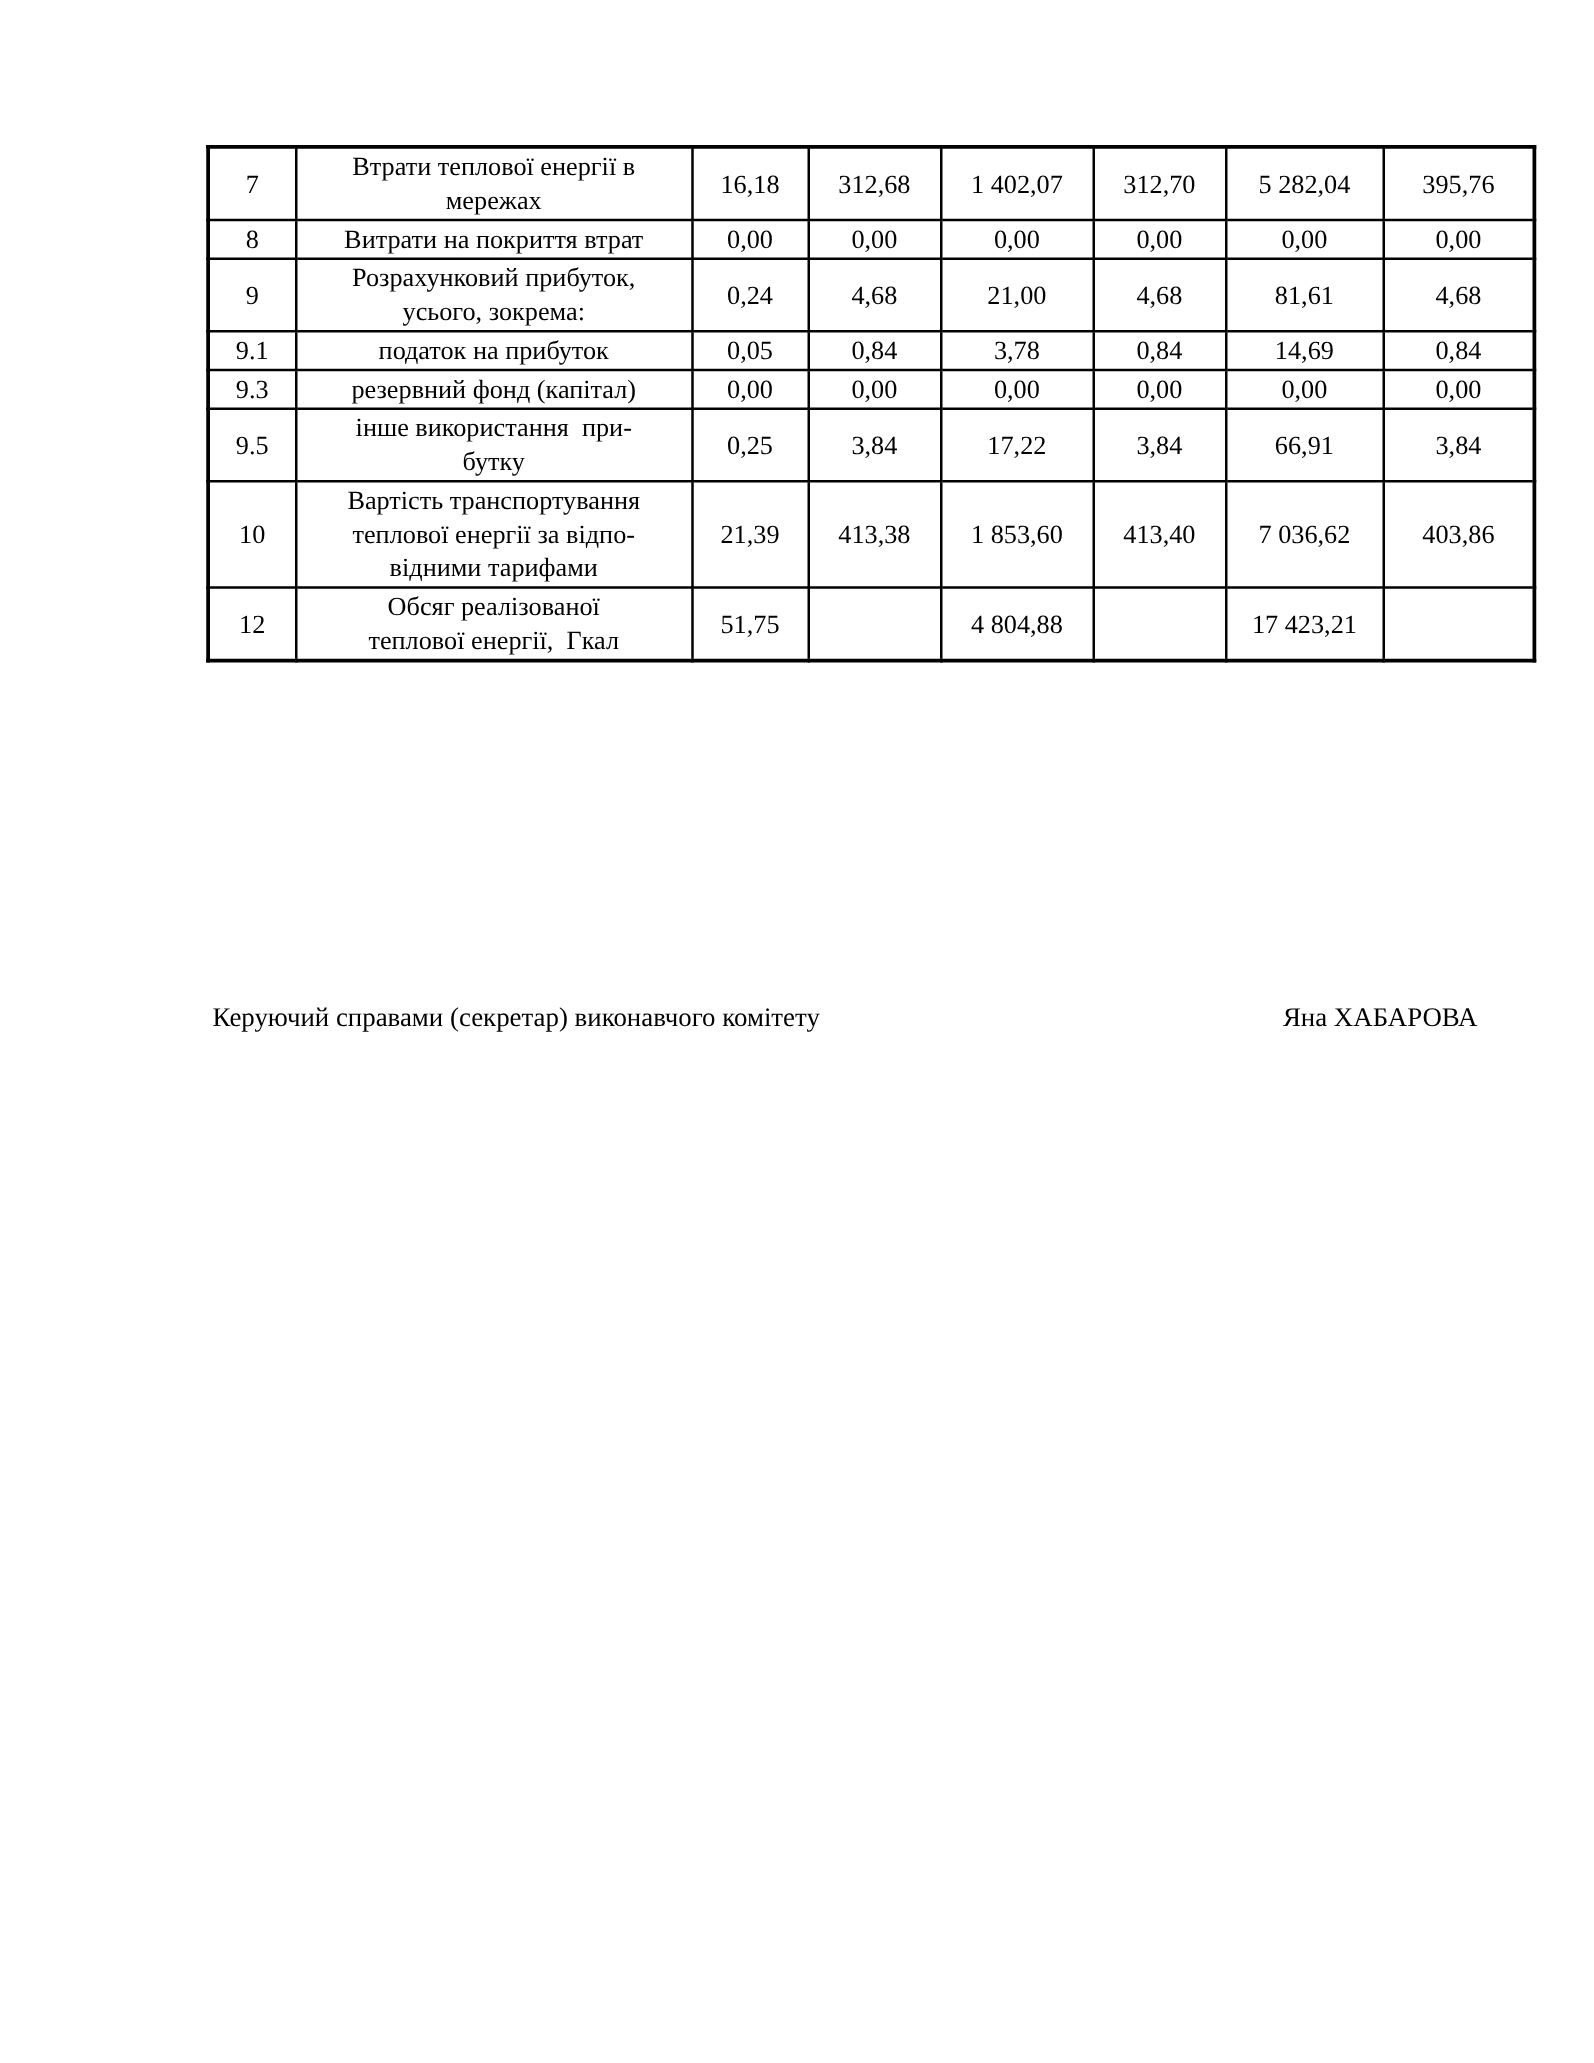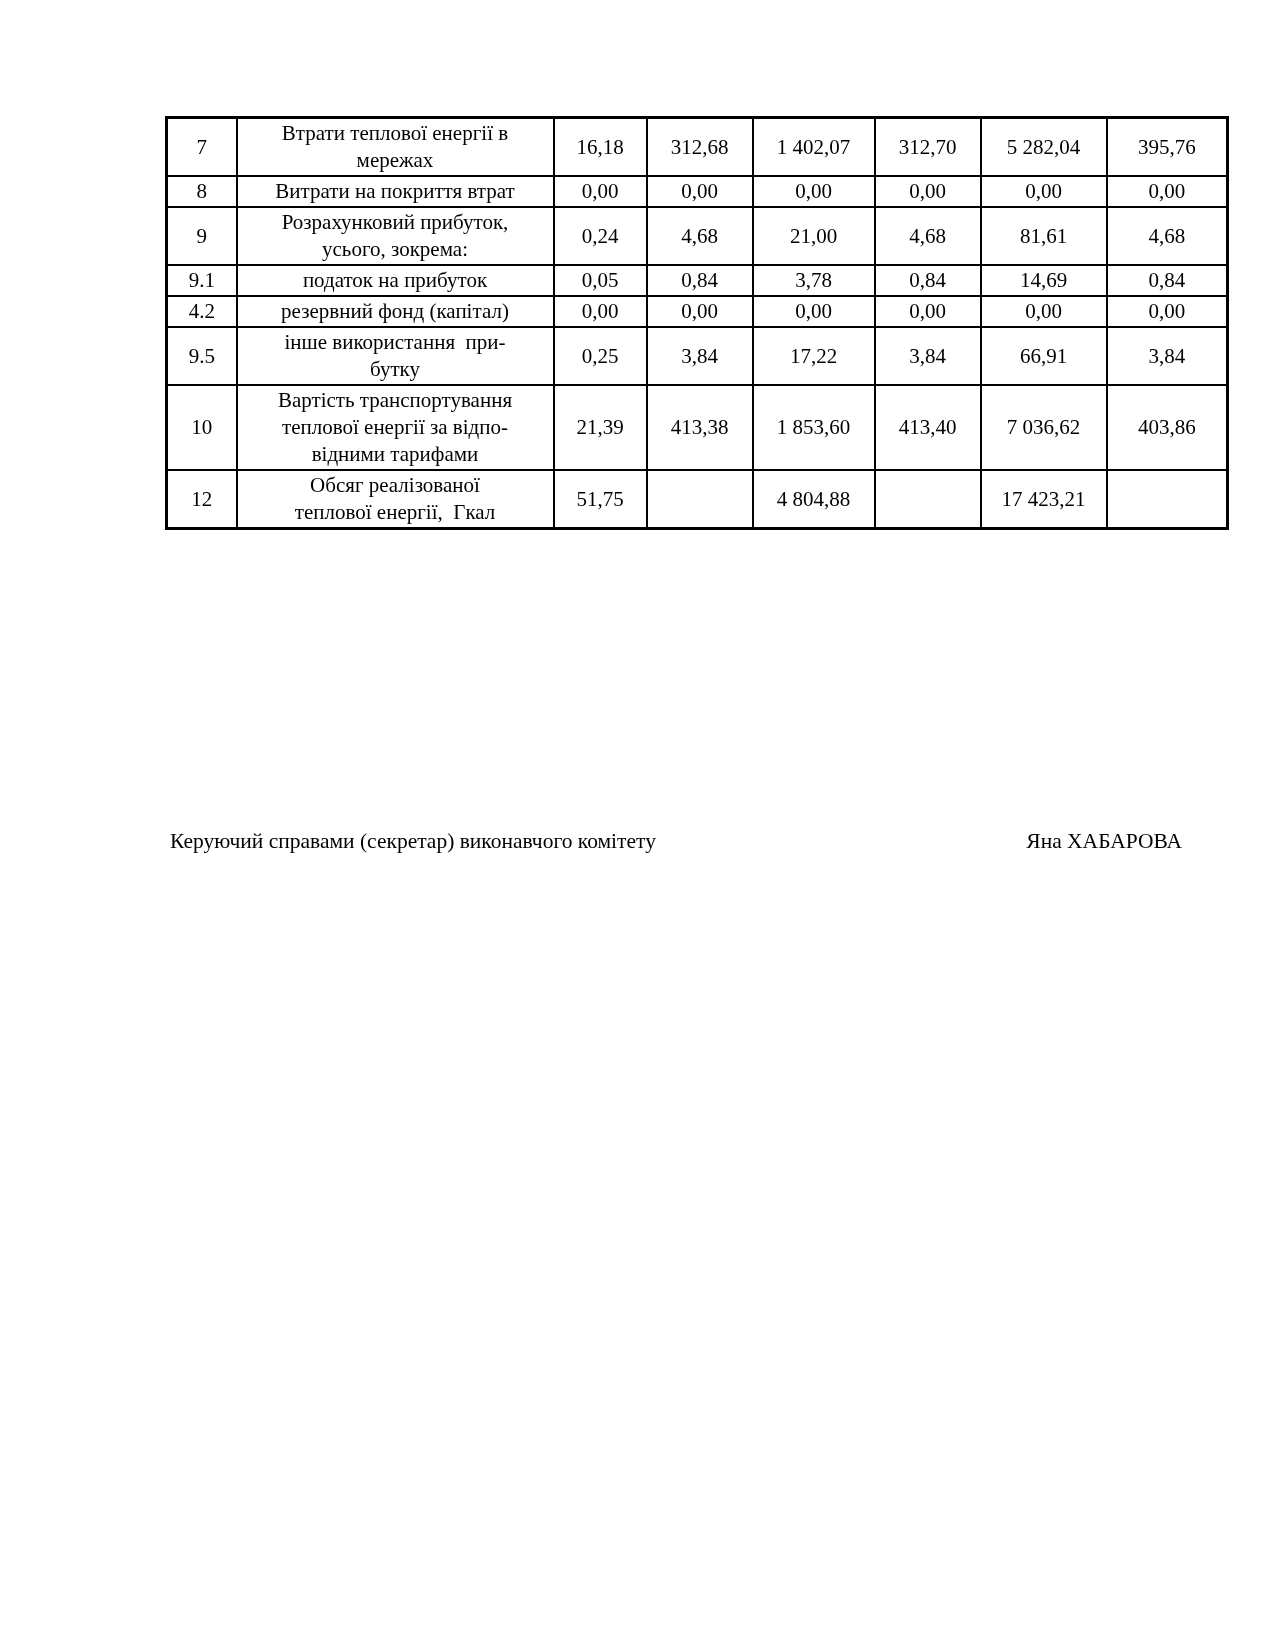--- a/index.html
+++ b/index.html
@@ -41,21 +41,21 @@
     white-space: pre-wrap;
     padding: 1px 4px 1px 8px;
   }
   td.c-val {
     text-align: center;
     white-space: nowrap;
   }
   .footer-line {
     position: absolute;
     left: 170px;
-    top: 828px;
+    top: 801px;
     width: 1012px;
     display: flex;
     justify-content: space-between;
     align-items: baseline;
     font-size: 21.5px;
     line-height: 27px;
   }
 </style>
 </head>
 <body>
@@ -115,21 +115,21 @@
       <td class="c-val">0,05</td>
       <td class="c-val">0,84</td>
       <td class="c-val">3,78</td>
       <td class="c-val">0,84</td>
       <td class="c-val">14,69</td>
       <td class="c-val">0,84</td>
     </tr>
 
 
     <tr>
-      <td class="c-num">4.2</td>
+      <td class="c-num">9.3</td>
       <td class="c-label">резервний фонд (капітал)</td>
       <td class="c-val">0,00</td>
       <td class="c-val">0,00</td>
       <td class="c-val">0,00</td>
       <td class="c-val">0,00</td>
       <td class="c-val">0,00</td>
       <td class="c-val">0,00</td>
     </tr>
 
 

